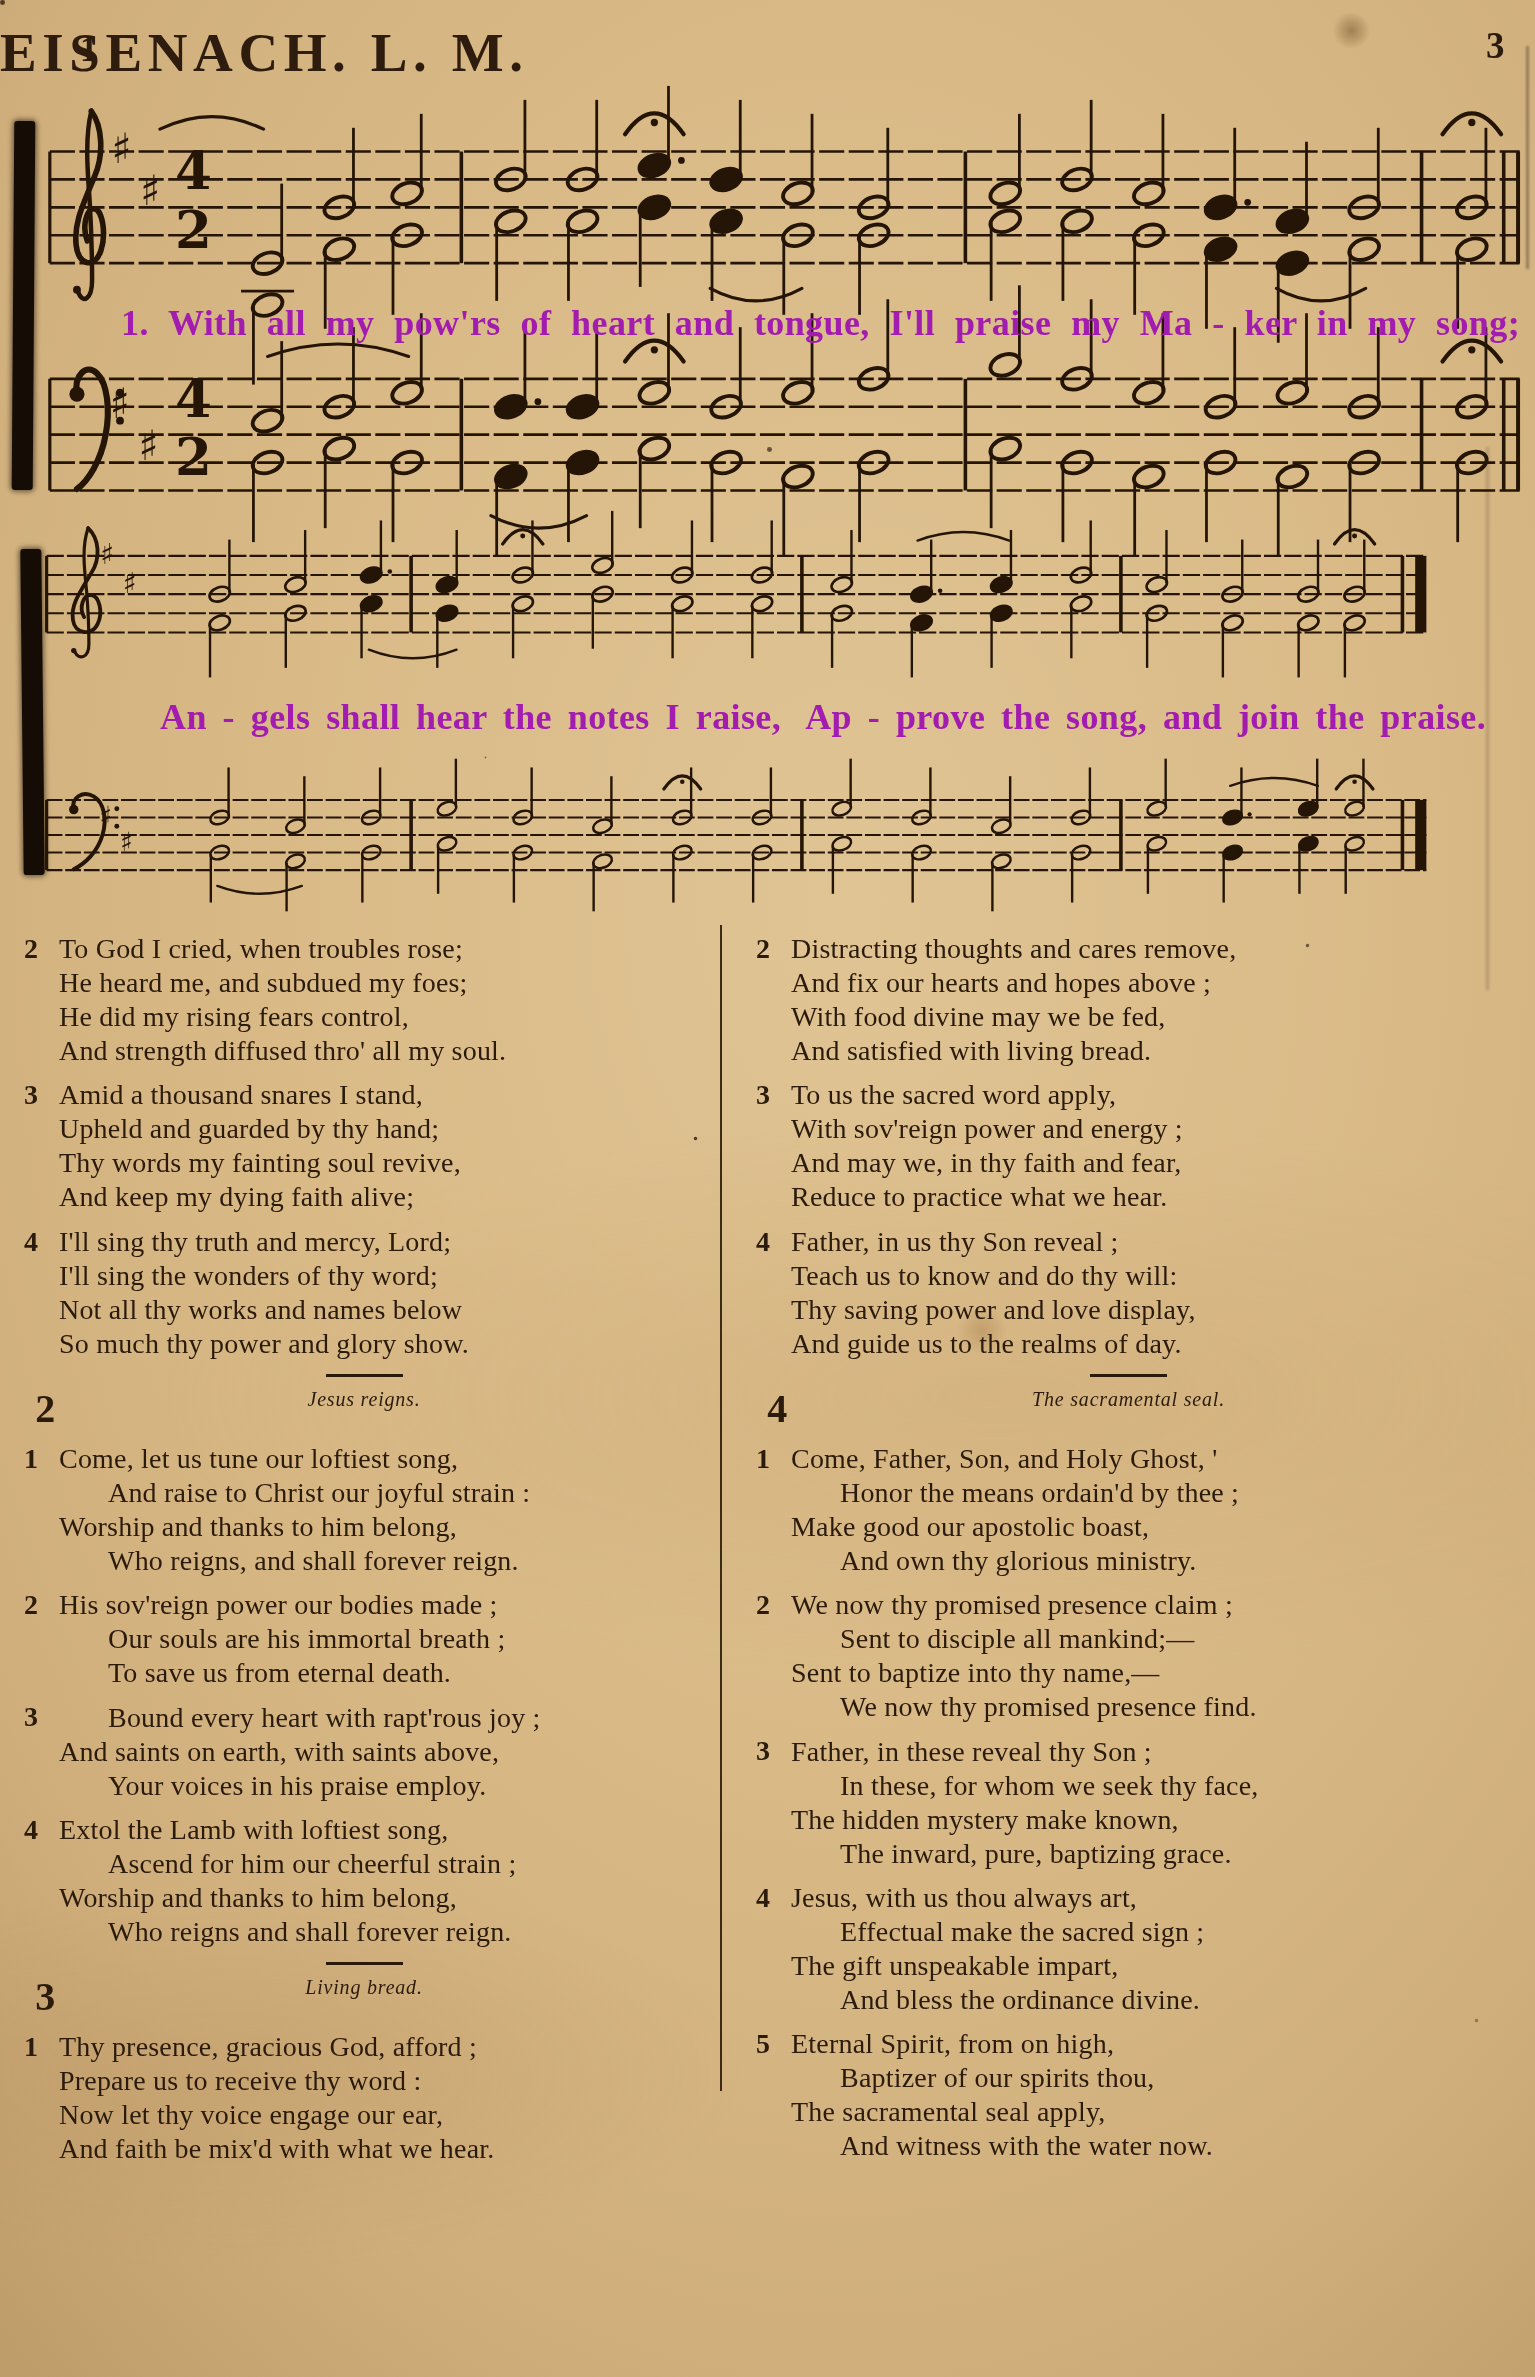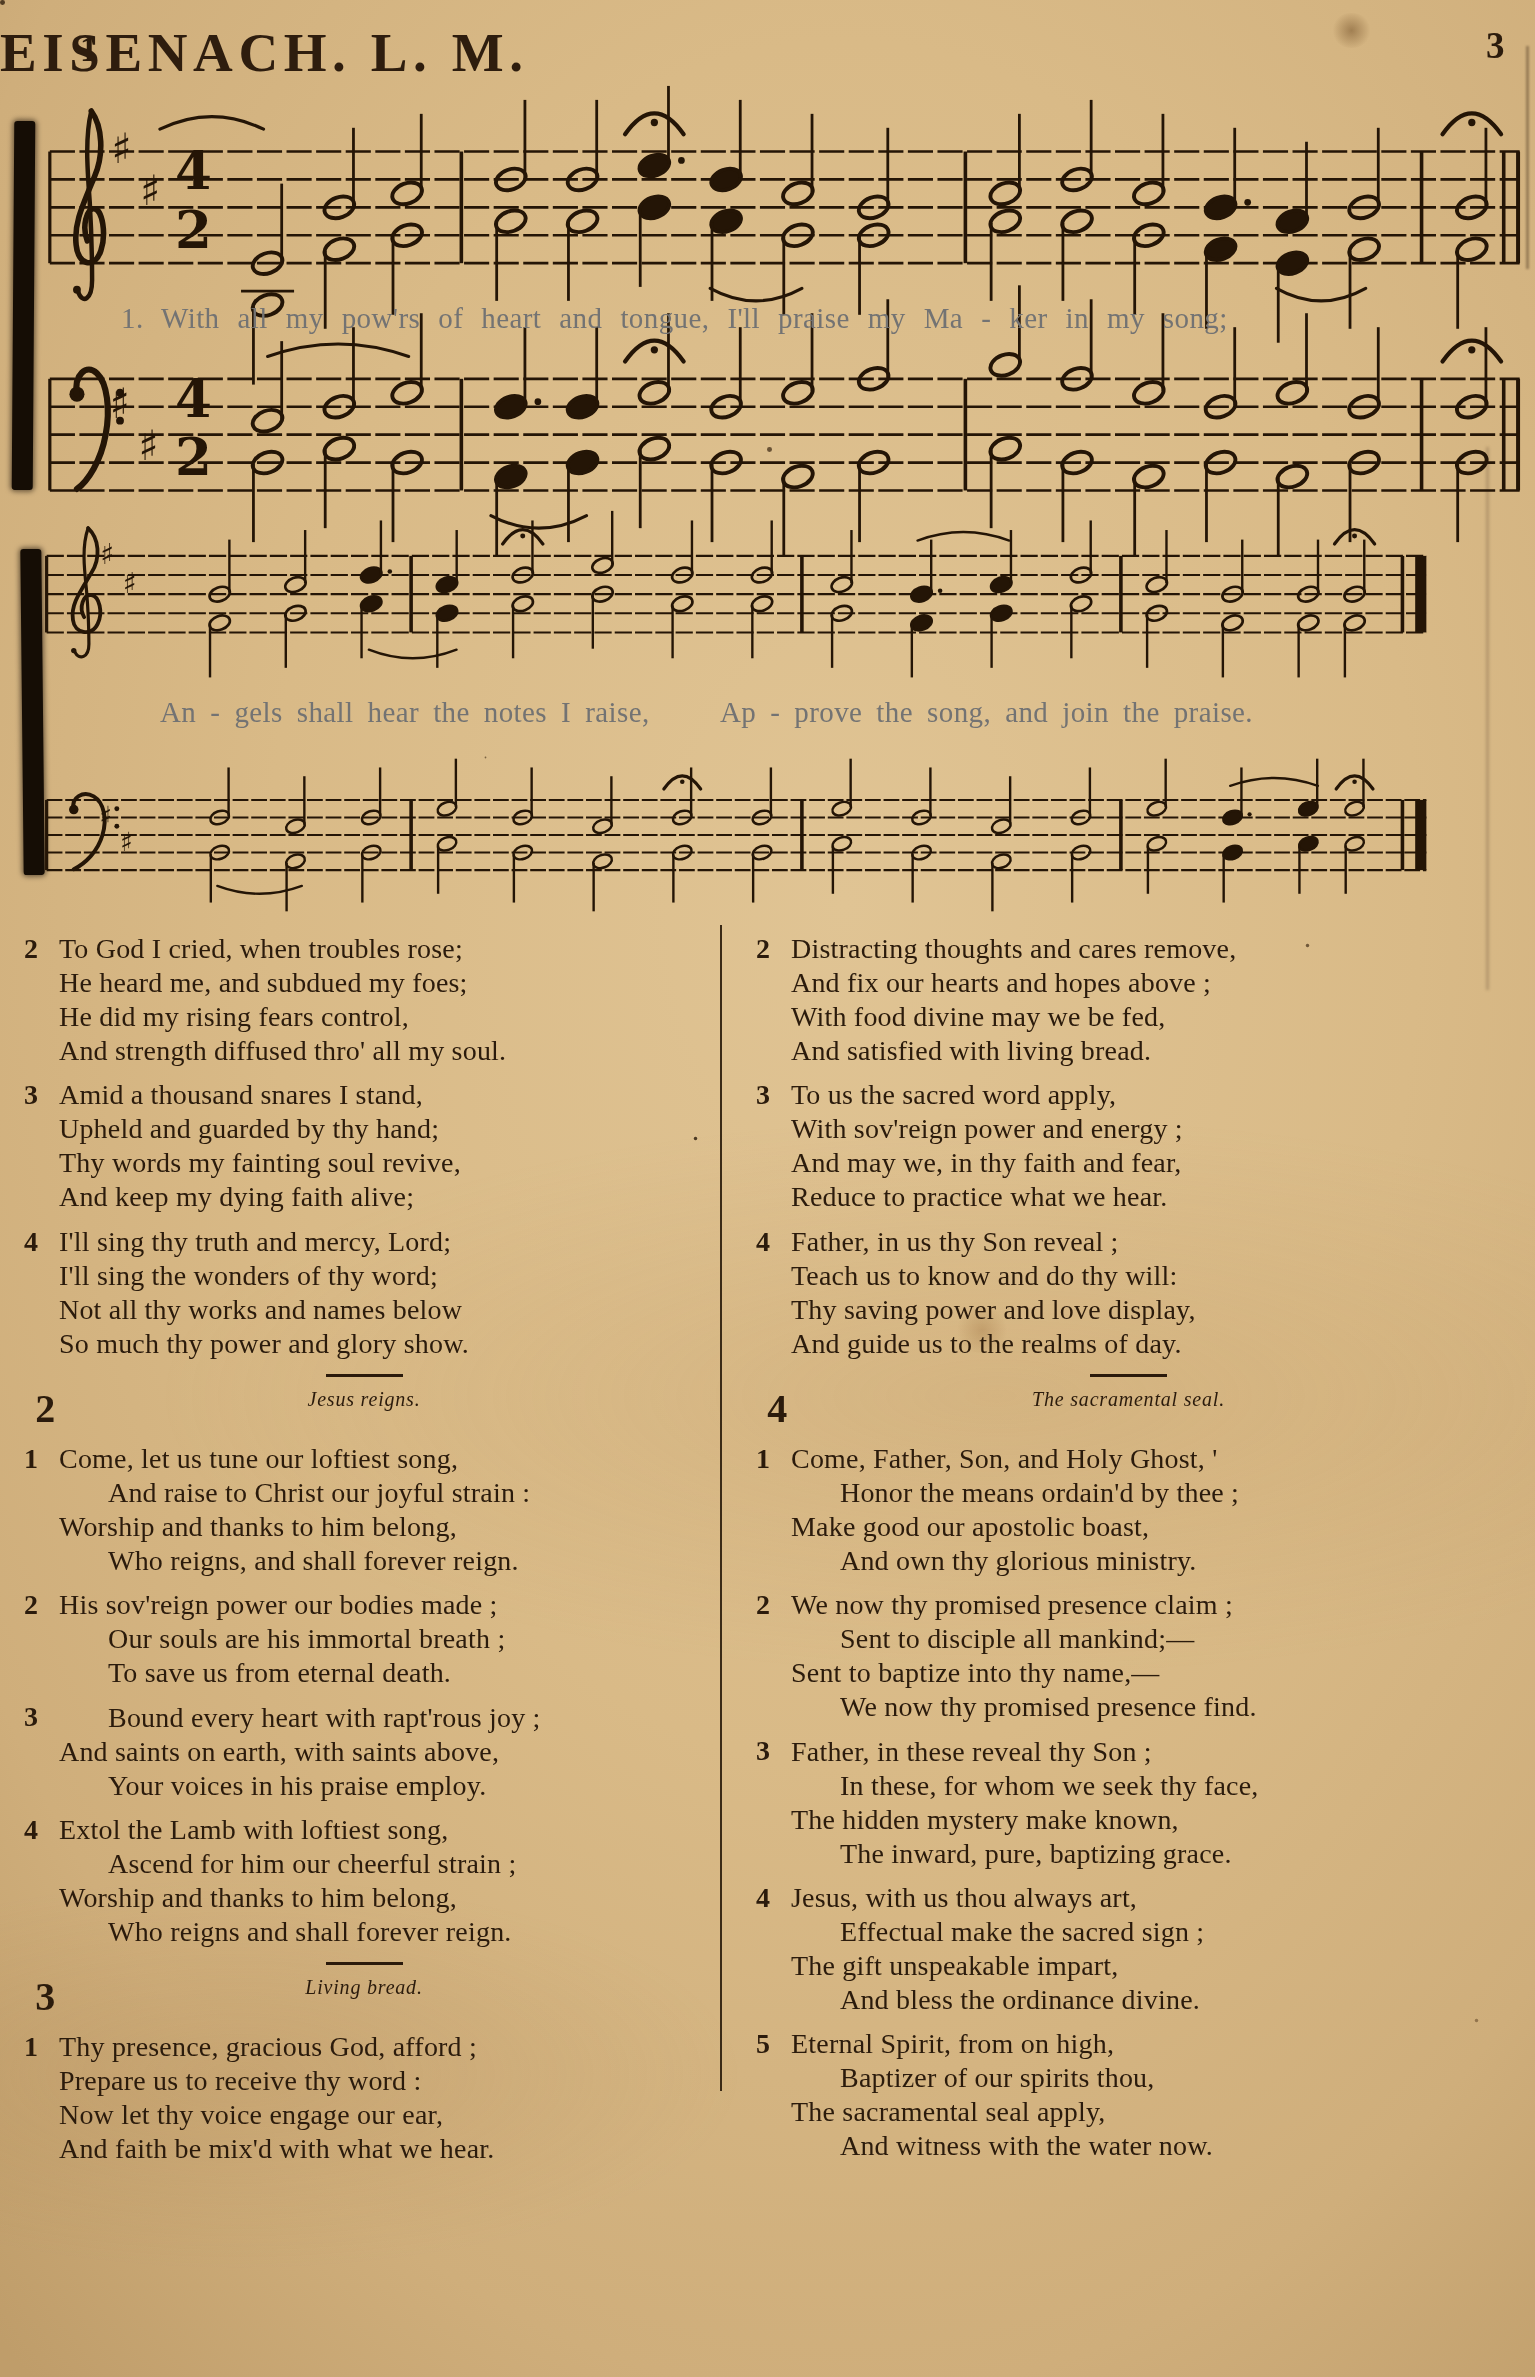--- a/index.html
+++ b/index.html
@@ -31,21 +31,21 @@
   .stain{position:absolute;border-radius:50%;}
   #stain1{left:1331px;top:12.8px;width:41px;height:35px;background:radial-gradient(circle,rgba(110,75,35,.5),rgba(0,0,0,0) 70%);}
   #stain2{left:954px;top:1308px;width:56px;height:45px;background:radial-gradient(circle,rgba(140,95,45,.28),rgba(0,0,0,0) 70%);}
   .speck{position:absolute;left:0;top:0;width:4.8px;height:4.8px;border-radius:50%;background:rgba(50,32,15,.8);
     box-shadow: 767px 447px 0 0 rgba(55,35,15,.7), 1305px 943px 0 -0.8px rgba(55,35,15,.65),
        693px 1136px 0 -0.8px rgba(40,25,10,.8), 483px 755px 0 -1.6px rgba(60,40,18,.6),
        1130px 1754px 0 -1.6px rgba(60,40,18,.5), 263px 954px 0 -1.6px rgba(60,40,18,.55),
        1474px 2018px 0 -0.8px rgba(70,45,20,.45);}
   
   #music{position:absolute;left:0;top:0;width:1536px;height:965px;pointer-events:none;}
-  .lyric{position:absolute;font-size:29px;font-weight:normal;color:#737373;white-space:nowrap;}
+  .lyric{position:absolute;font-size:36px;font-weight:bold;color:#a21caf;white-space:nowrap;}
   #lyric1{left:121px;top:302px;word-spacing:10.4px;letter-spacing:0.4px;}
   #lyric2{left:136px;top:696px;width:1117px;display:flex;justify-content:space-between;}
   #lyric2 span{word-spacing:6.4px;letter-spacing:0.4px;margin-left:24px;}
   
   .col{position:absolute;top:932px;}
   #colL{left:24px;width:680px;}
   #colR{left:756px;width:745px;}
   .divider{position:absolute;left:720px;top:925px;width:2.4px;height:1166px;background:#3a2a16;}
   .verse{position:relative;padding-left:35px;margin:0 0 10.4px 0;}
   .vnum{position:absolute;left:0;top:0.8px;font-weight:bold;font-size:28px;}

